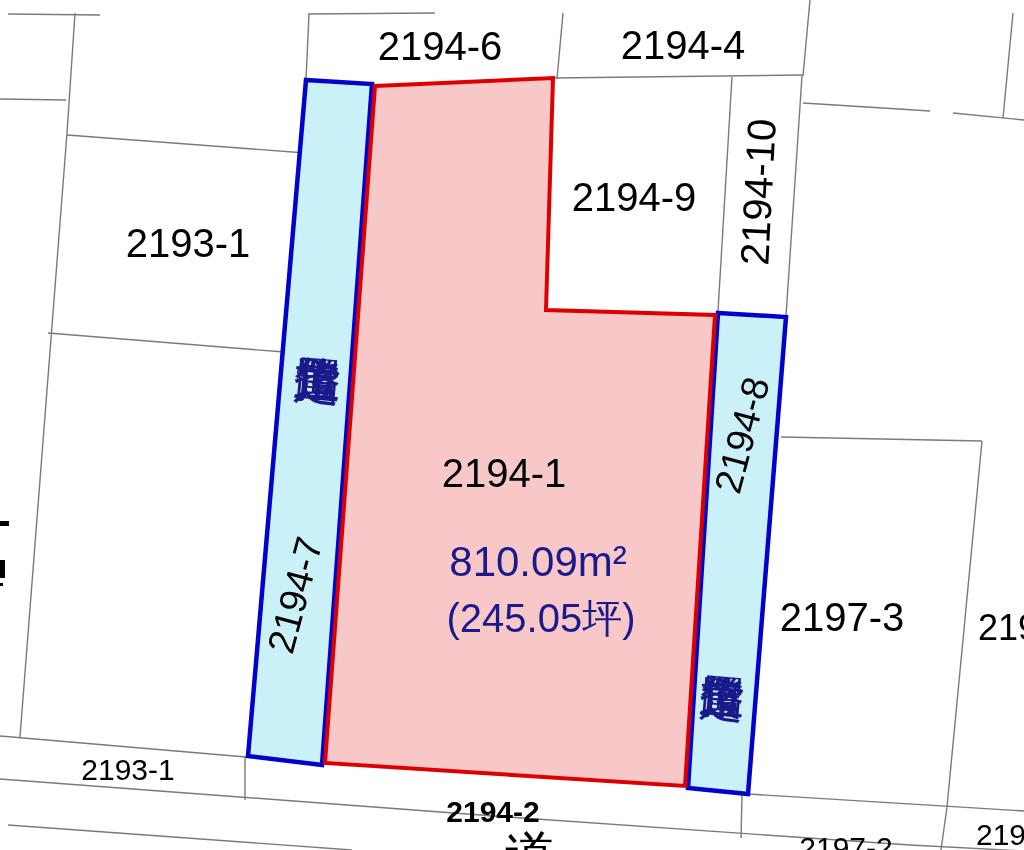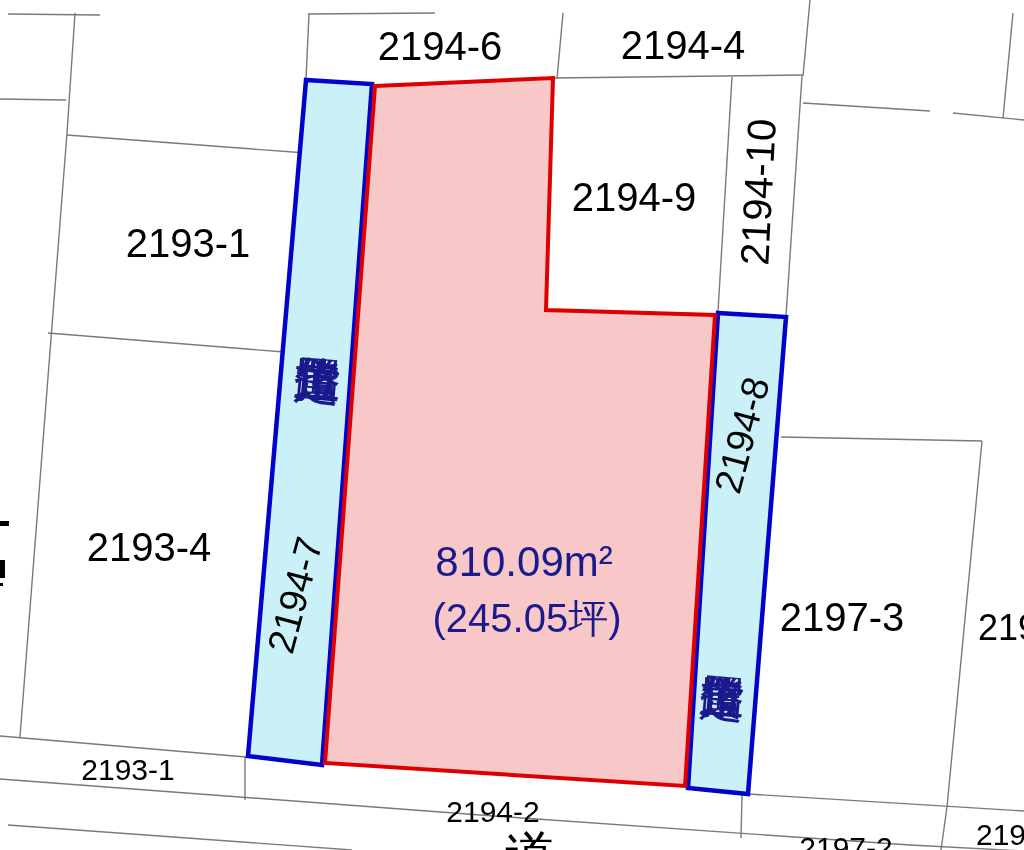--- a/index.html
+++ b/index.html
@@ -7,21 +7,21 @@
     position:relative;width:1024px;height:850px;background:#ffffff;overflow:hidden;
     font-family:"Liberation Sans","DejaVu Sans",sans-serif;
   }
   #stage svg{position:absolute;left:0;top:0;}
   .lbl{
     position:absolute;white-space:nowrap;color:#000;line-height:1;
     transform:translate(-50%,-50%);letter-spacing:0px;
   }
   .f40{font-size:40px;}
   .f30{font-size:30px;}
-  .navy{color:#1A1A8C;}
+  .navy{color:#1A1A8C;margin-left:14px;}
   .rot75{transform:translate(-50%,-50%) rotate(-75deg);}
   .rot87{transform:translate(-50%,-50%) rotate(-87deg);}
   .vroad{
     position:absolute;color:#1A1A8C;font-size:46px;line-height:1;
     writing-mode:vertical-rl;text-orientation:upright;letter-spacing:0px;
     transform:translate(-50%,-50%) rotate(5deg);white-space:nowrap;
   }
   .edgeL{transform:translate(0,-50%);} 
 </style>
 </head>
@@ -67,31 +67,31 @@
       <rect x="0" y="560" width="5" height="18"></rect>
       <rect x="0" y="583" width="3" height="3"></rect>
     </g>
   </svg>
 
   <div class="lbl f40" style="left:440px;top:46px;">2194-6</div>
   <div class="lbl f40" style="left:683px;top:45px;">2194-4</div>
   <div class="lbl f40" style="left:634px;top:197px;">2194-9</div>
   <div class="lbl f40 rot87" style="left:758px;top:192px;">2194-10</div>
   <div class="lbl f40" style="left:188px;top:243px;">2193-1</div>
-  <div class="lbl f40" style="left:149px;top:547px;">2193-4</div>
   <div class="lbl f40" style="left:842px;top:617px;">2197-3</div>
   <div class="lbl f30" style="left:128px;top:770px;">2193-1</div>
   <div class="lbl f30" style="left:846px;top:848px;">2197-2</div>
   <div class="lbl f30 edgeL" style="left:976px;top:835px;">2199</div>
   <div class="lbl edgeL" style="left:978px;top:628px;font-size:36px;">219</div>
 
+  <div class="lbl f40" style="left:504px;top:473px;">2194-1</div>
   <div class="lbl navy" style="left:524px;top:562px;font-size:42px;">810.09m²</div>
   <div class="lbl navy" style="left:527px;top:618px;font-size:40px;">(245.05坪)</div>
 
   <div class="vroad" style="left:324px;top:321px;">位置指定道路</div>
   <div class="vroad" style="left:728px;top:641px;font-size:44px;">位置指定道路</div>
   <div class="lbl rot75" style="left:295px;top:595px;font-size:38px;">2194-7</div>
   <div class="lbl rot75" style="left:742px;top:435px;font-size:38px;">2194-8</div>
 
-  <div class="lbl f30" style="left:493px;top:812px;">2194-2</div>
+  <div class="lbl f30" style="left:493px;top:812px;font-weight:bold;">2194-2</div>
   <div class="lbl" style="left:530px;top:855px;font-size:52px;">道</div>
 
 </div>
 
 </body></html>

